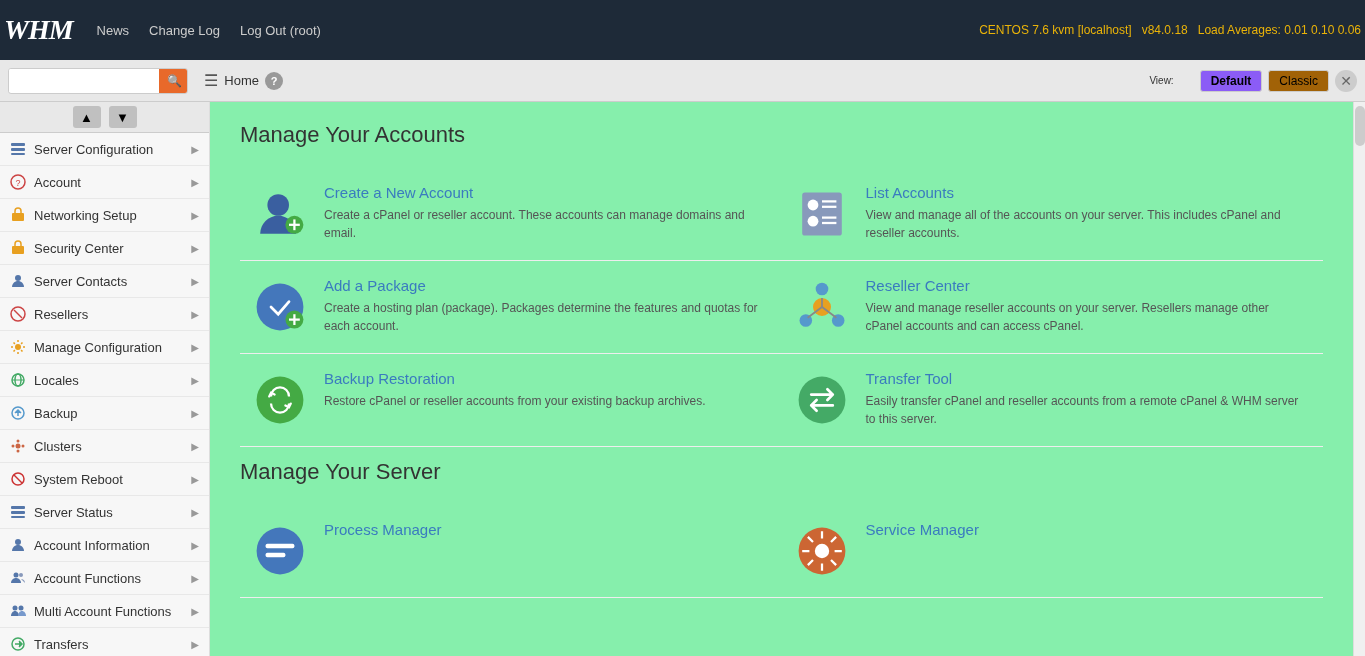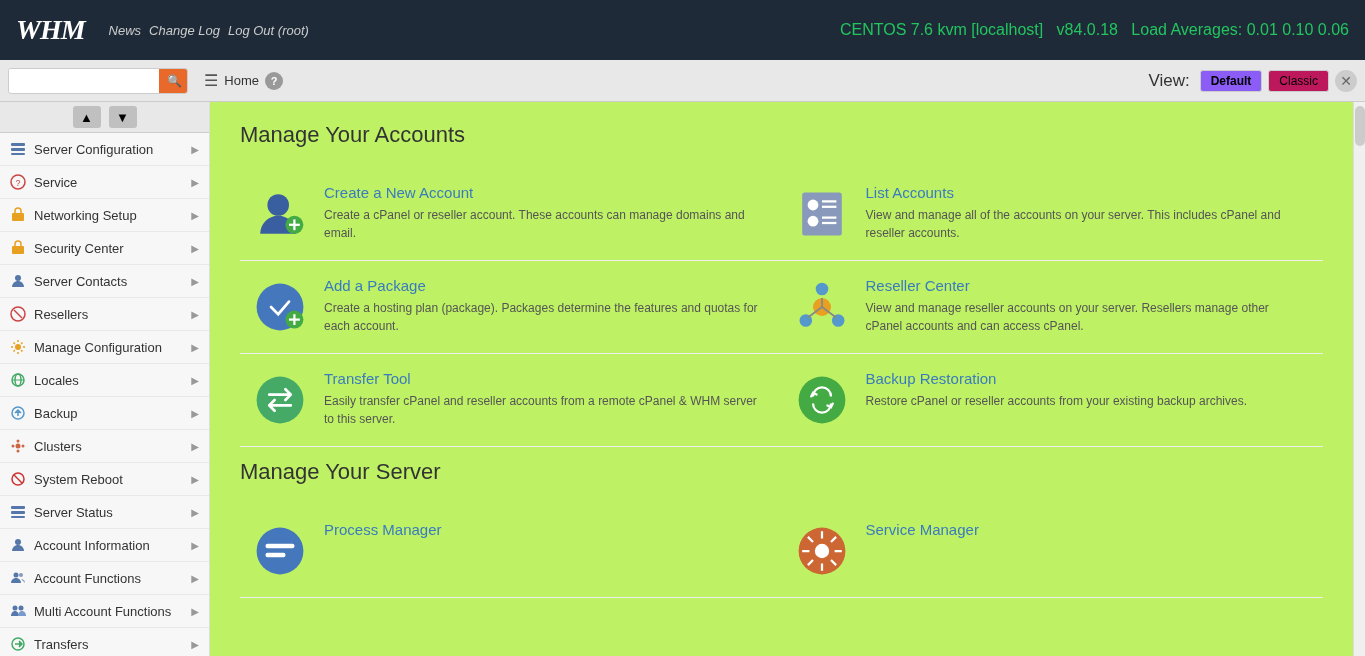--- a/index.html
+++ b/index.html
@@ -4,47 +4,46 @@
   <style>
     * { box-sizing: border-box; margin: 0; padding: 0; }
     body { font-family: Arial, sans-serif; font-size: 13px; background: #f0f0f0; overflow: hidden; height: 656px; display: flex; flex-direction: column; }
 
     
     .topbar {
       background: #1e2a38;
       color: #ccc;
       display: flex;
       align-items: center;
-      padding: 0 16px;
+      padding: 0 4px;
       height: 60px;
       flex-shrink: 0;
     }
     .topbar-logo {
       color: white;
       font-size: 28px;
       font-weight: bold;
       font-style: italic;
       margin-right: 24px;
       font-family: Georgia, serif;
       letter-spacing: -1px;
     }
     .topbar-nav {
       display: flex;
-      gap: 8px;
+      gap: 20px;
       flex: 1;
-      font-style: italic;
     }
     .topbar-nav a {
       color: #ccc;
       text-decoration: none;
       font-size: 13px;
     }
     .topbar-info {
-      color: #22c55e;
-      font-size: 16px;
+      color: #eab308;
+      font-size: 12px;
       text-align: center;
     }
 
     
     .searchbar {
       background: #e8e8e8;
       border-bottom: 1px solid #ccc;
       display: flex;
       align-items: center;
       padding: 6px 8px;
@@ -89,25 +88,25 @@
       width: 18px; height: 18px; border-radius: 50%;
       background: #999; color: white;
       display: inline-flex; align-items: center; justify-content: center;
       font-size: 11px; font-weight: bold; cursor: pointer;
     }
     .view-controls {
       display: flex;
       align-items: center;
       gap: 6px;
     }
-    .view-label { font-size: 17px; color: #333; margin-right: 4px; }
+    .view-label { font-size: 10px; color: #333; margin-right: 20px; }
     .view-btn {
       padding: 3px 10px;
       border: 1px solid #ccc;
-      background: #be185d;
+      background: #a16207;
       cursor: pointer;
       font-size: 12px;
       border-radius: 3px;
     }
     .view-btn.active { background: #8b5cf6; font-weight: bold; }
     .close-btn {
       width: 22px; height: 22px; border-radius: 50%;
       background: #ccc; border: none; cursor: pointer;
       display: flex; align-items: center; justify-content: center;
       font-size: 14px; color: #666;
@@ -169,21 +168,21 @@
       font-size: 13px;
       color: #333;
     }
     .sidebar-arrow { color: #999; font-size: 10px; }
 
     
     .content {
       flex: 1;
       overflow-y: auto;
       padding: 20px 30px;
-      background: #bef264;
+      background: #86efac;
       position: relative;
     }
     .scrollbar-track {
       width: 12px;
       background: #f0f0f0;
       border-left: 1px solid #ddd;
       position: relative;
       flex-shrink: 0;
     }
     .scrollbar-thumb {
@@ -301,21 +300,21 @@
           <span class="sidebar-item-label">Server Configuration</span>
           <span class="sidebar-arrow">▶</span>
         </div>
         <div class="sidebar-item">
           <div class="sidebar-item-icon">
             <svg viewBox="0 0 16 16" fill="#cc4444">
               <circle cx="8" cy="8" r="7" fill="none" stroke="#cc4444" stroke-width="1.5"></circle>
               <text x="8" y="12" text-anchor="middle" font-size="9" fill="#cc4444">?</text>
             </svg>
           </div>
-          <span class="sidebar-item-label">Service</span>
+          <span class="sidebar-item-label">Account</span>
           <span class="sidebar-arrow">▶</span>
         </div>
         <div class="sidebar-item">
           <div class="sidebar-item-icon">
             <svg viewBox="0 0 16 16">
               <rect x="2" y="6" width="12" height="8" rx="1" fill="#e8a020"></rect>
               <path d="M5 6V4a3 3 0 016 0v2" fill="none" stroke="#e8a020" stroke-width="1.5"></path>
             </svg>
           </div>
           <span class="sidebar-item-label">Networking Setup</span>
@@ -527,45 +526,45 @@
   </svg>
     </div>
     <div class="card-text">
       <a class="card-title">Reseller Center</a>
       <p class="card-desc">View and manage reseller accounts on your server. Resellers manage other cPanel accounts and can access cPanel.</p>
     </div>
   </div>
         <div class="card">
     <div class="card-icon">
       <svg viewBox="0 0 60 60" xmlns="http://www.w3.org/2000/svg">
-    <circle cx="30" cy="30" r="26" fill="#44aa66"></circle>
-    <path d="M18 24h24M36 18l6 6-6 6" stroke="white" stroke-width="3" fill="none" stroke-linecap="round" stroke-linejoin="round"></path>
-    <path d="M42 36H18M24 30l-6 6 6 6" stroke="white" stroke-width="3" fill="none" stroke-linecap="round" stroke-linejoin="round"></path>
-  </svg>
-    </div>
-    <div class="card-text">
-      <a class="card-title">Transfer Tool</a>
-      <p class="card-desc">Easily transfer cPanel and reseller accounts from a remote cPanel &amp; WHM server to this server.</p>
-    </div>
-  </div>
-        <div class="card">
-    <div class="card-icon">
-      <svg viewBox="0 0 60 60" xmlns="http://www.w3.org/2000/svg">
     <circle cx="30" cy="30" r="26" fill="#44aa44"></circle>
     <path d="M20 26c0-5.5 4.5-10 10-10s10 4.5 10 10" fill="none" stroke="white" stroke-width="2.5"></path>
     <path d="M18 26l2-4 4 2" stroke="white" stroke-width="2.5" fill="none" stroke-linecap="round"></path>
     <path d="M20 34c0 5.5 4.5 10 10 10s10-4.5 10-10" fill="none" stroke="white" stroke-width="2.5"></path>
     <path d="M42 34l-2 4-4-2" stroke="white" stroke-width="2.5" fill="none" stroke-linecap="round"></path>
   </svg>
     </div>
     <div class="card-text">
       <a class="card-title">Backup Restoration</a>
       <p class="card-desc">Restore cPanel or reseller accounts from your existing backup archives.</p>
     </div>
   </div>
+        <div class="card">
+    <div class="card-icon">
+      <svg viewBox="0 0 60 60" xmlns="http://www.w3.org/2000/svg">
+    <circle cx="30" cy="30" r="26" fill="#44aa66"></circle>
+    <path d="M18 24h24M36 18l6 6-6 6" stroke="white" stroke-width="3" fill="none" stroke-linecap="round" stroke-linejoin="round"></path>
+    <path d="M42 36H18M24 30l-6 6 6 6" stroke="white" stroke-width="3" fill="none" stroke-linecap="round" stroke-linejoin="round"></path>
+  </svg>
+    </div>
+    <div class="card-text">
+      <a class="card-title">Transfer Tool</a>
+      <p class="card-desc">Easily transfer cPanel and reseller accounts from a remote cPanel &amp; WHM server to this server.</p>
+    </div>
+  </div>
       </div>
 
     <h1 class="section-title">Manage Your Server</h1>
 
     <div class="cards-grid" id="server-cards">
     <div class="card">
     <div class="card-icon">
       <svg viewBox="0 0 60 60" xmlns="http://www.w3.org/2000/svg">
     <circle cx="30" cy="30" r="26" fill="#4477bb"></circle>
     <rect x="14" y="22" width="32" height="5" rx="2" fill="white"></rect>

